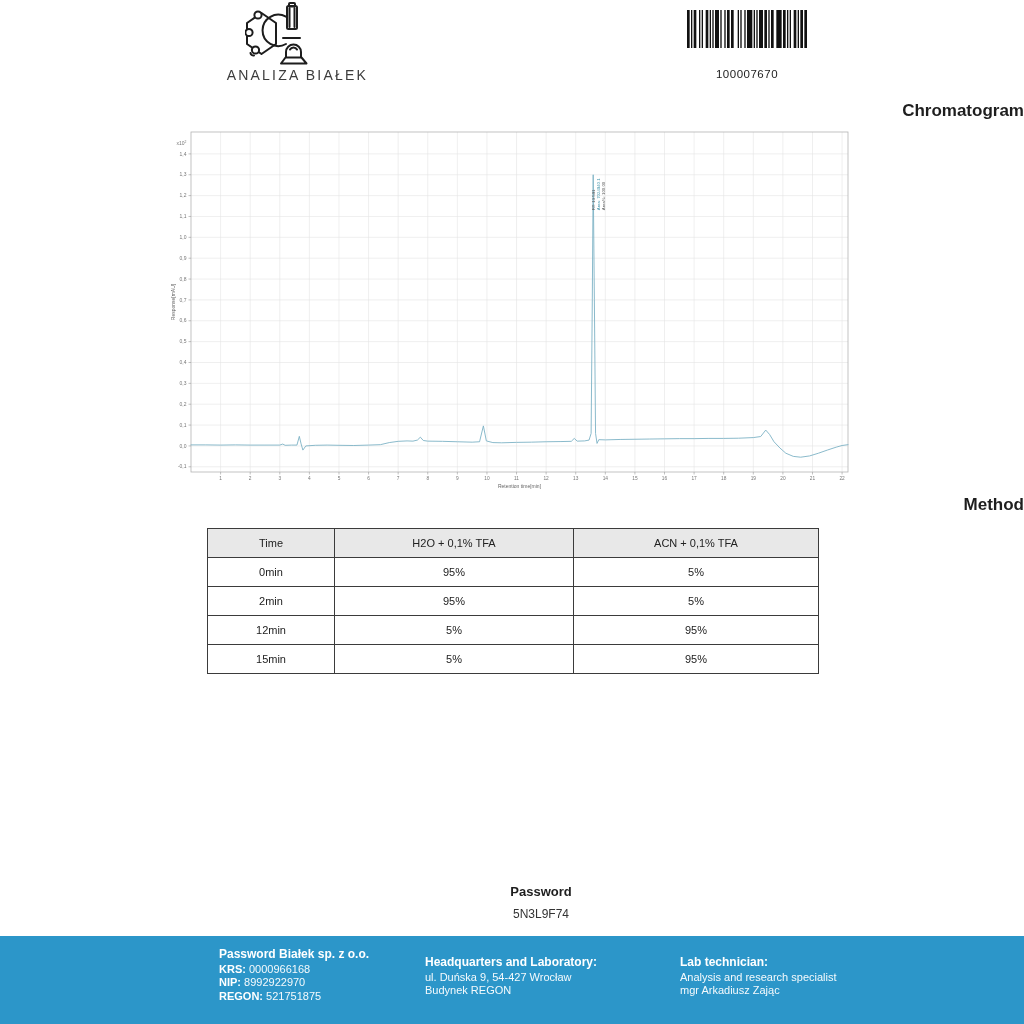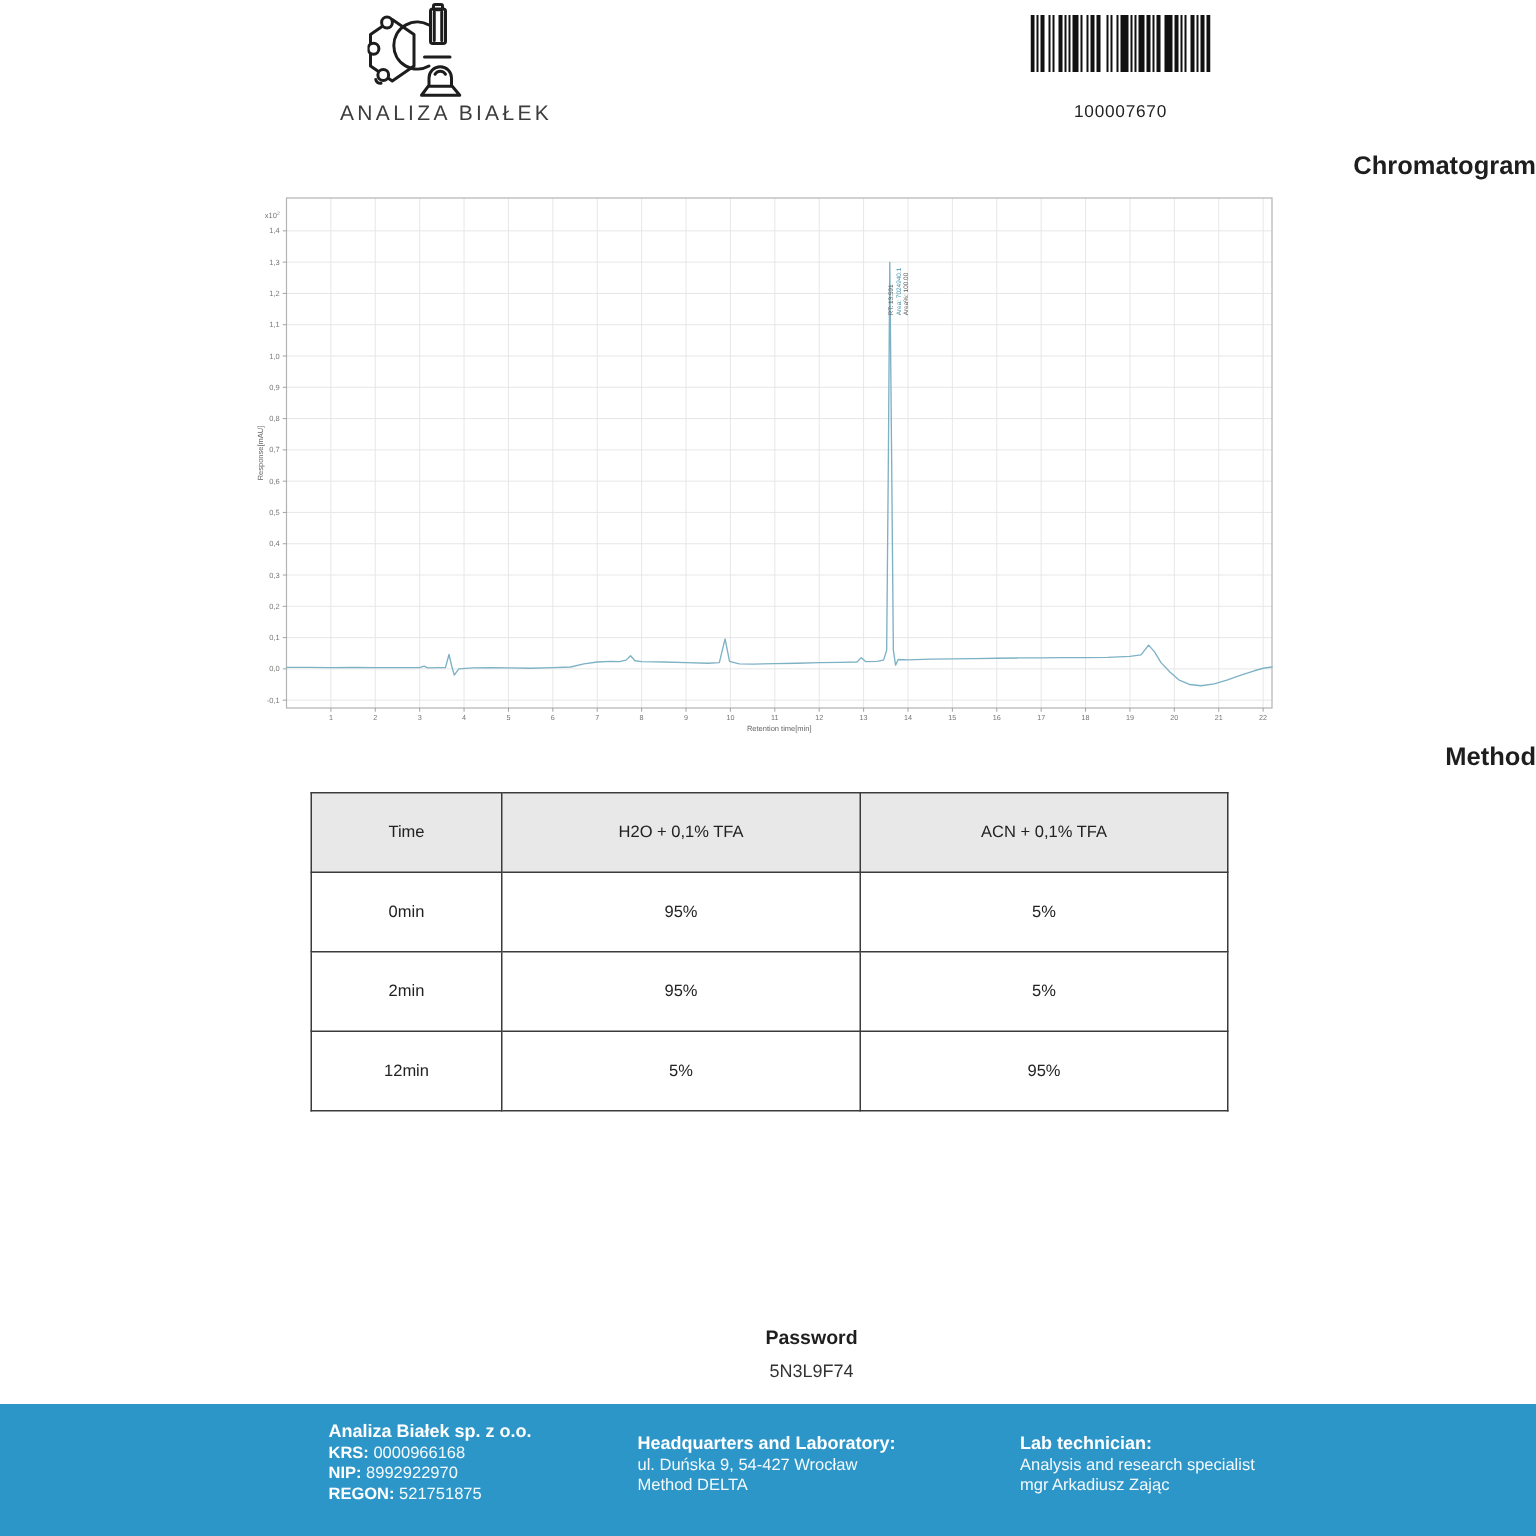--- a/index.html
+++ b/index.html
@@ -24,21 +24,21 @@
 
   
   .chart-wrap { left:168px; top:128px; width:692px; height:366px; }
 
   
   table.method-table {
     position:absolute; left:207px; top:528px; width:611px;
     border-collapse:collapse; table-layout:fixed; font-size:11px; color:#222;
   }
   table.method-table th, table.method-table td {
-    border:1px solid #3b3b3b; text-align:center; font-weight:normal; padding:12px;
+    border:1px solid #3b3b3b; text-align:center; font-weight:normal; padding:0;
   }
   table.method-table thead th { background:#e8e8e8; height:28px; }
   table.method-table tbody td { height:28px; background:#fff; }
 
   
   .password-block { top:884px; width:1024px; text-align:center;padding-left:29px; }
   .password-label { font-size:13px; font-weight:bold; color:#1e1e1e; }
   .password-value { margin-top:8px; font-size:12px; color:#333; }
 
   
@@ -270,40 +270,45 @@
     <tr>
       <td>2min</td>
       <td>95%</td>
       <td>5%</td>
     </tr>
     <tr>
       <td>12min</td>
       <td>5%</td>
       <td>95%</td>
     </tr>
+    <tr>
+      <td>15min</td>
+      <td>5%</td>
+      <td>95%</td>
+    </tr>
   </tbody>
 </table>
 
 <div class="abs password-block">
   <div class="password-label">Password</div>
   <div class="password-value">5N3L9F74</div>
 </div>
 
 <div class="abs footer"></div>
 
 <div class="footer-col footer-col-1">
-  <div class="col-title">Analiza Białek sp. z o.o.</div>
+  <div class="col-title">Password Białek sp. z o.o.</div>
   <div><b>KRS:</b> <span>0000966168</span></div>
   <div><b>NIP:</b> <span>8992922970</span></div>
   <div><b>REGON:</b> <span>521751875</span></div>
 </div>
 
 <div class="footer-col footer-col-2">
   <div class="col-title">Headquarters and Laboratory:</div>
   <div>ul. Duńska 9, 54-427 Wrocław</div>
-  <div>Method DELTA</div>
+  <div>Budynek REGON</div>
 </div>
 
 <div class="footer-col footer-col-3">
   <div class="col-title">Lab technician:</div>
   <div>Analysis and research specialist</div>
   <div>mgr Arkadiusz Zając</div>
 </div>
 
 </body></html>

